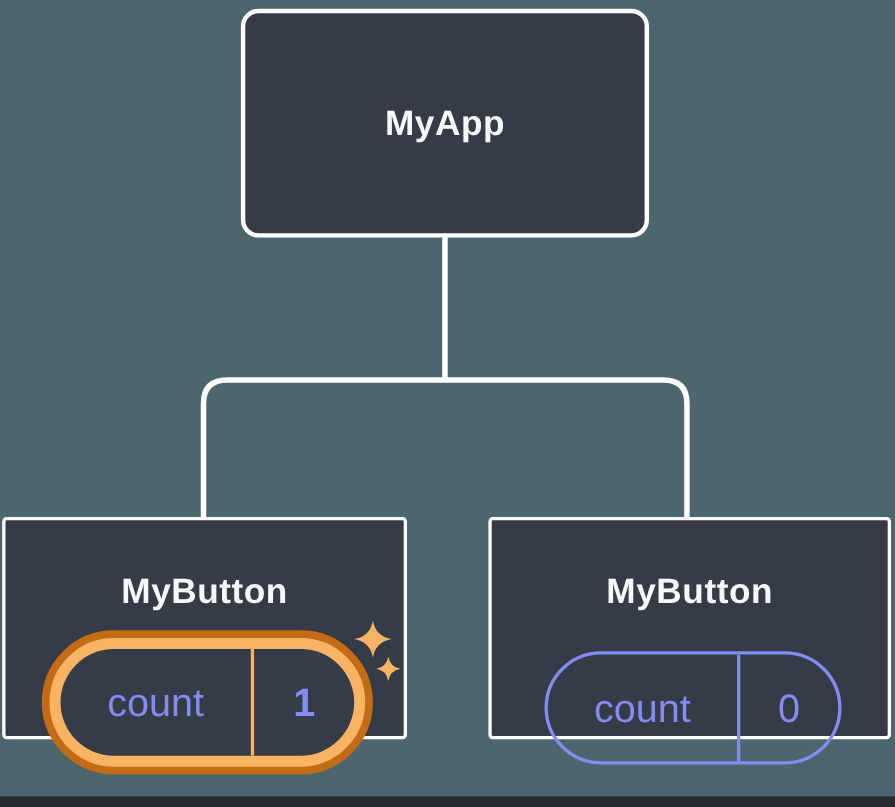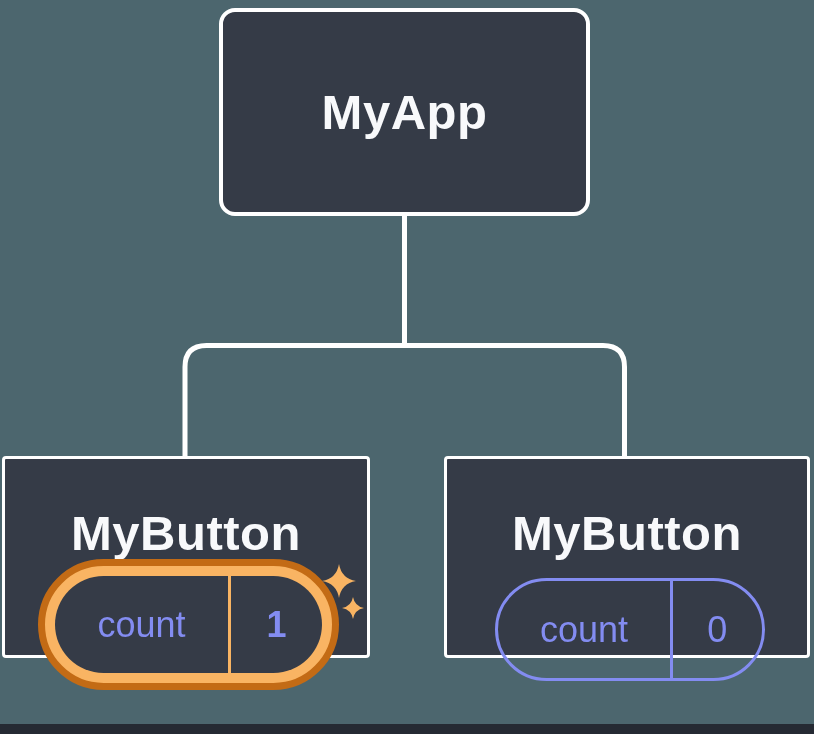--- a/index.html
+++ b/index.html
@@ -23,30 +23,30 @@
   }
   .node-root {
     left: 219px; top: 8px;
     width: 371px; height: 208px;
     border-radius: 16px;
     display: flex;
     align-items: center;
     justify-content: center;
   }
   .node-child {
-    top: 456px;
+    top: 470px;
     width: 368px; height: 202px;
     border-radius: 4px;
     border-width: 3.5px;
   }
   .node-child-left { left: 2px; }
   .node-child-right { left: 444px; width: 366px; }
   .node-label {
     color: #F8F9FB;
-    font-size: 49px;
+    font-size: 32px;
     font-weight: 600;
     letter-spacing: 0.5px;
   }
   .child-title {
     position: absolute;
     left: 0; right: 0;
     top: 46px;
     text-align: center;
   }
   

